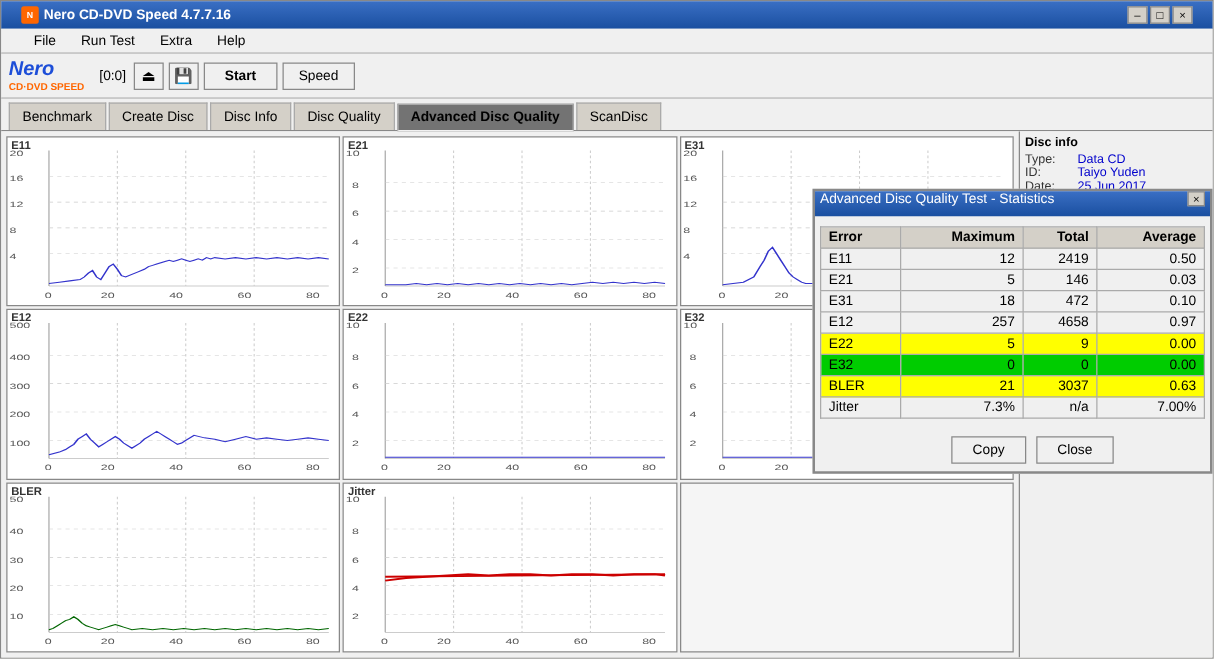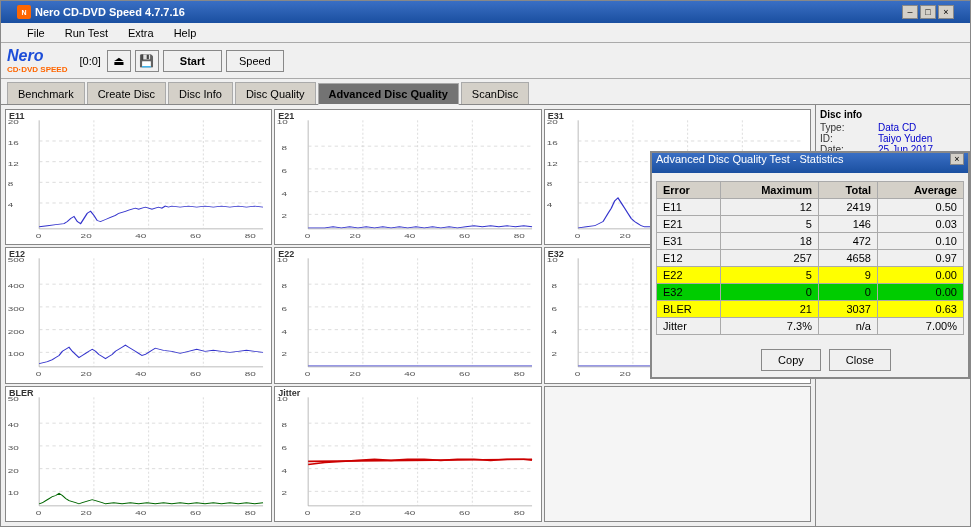--- a/index.html
+++ b/index.html
@@ -46,21 +46,21 @@
     
     
     .chart-inner { position: absolute; top: 0; left: 0; right: 0; bottom: 0; }
     .chart-inner svg { width: 100%; height: 100%; }
     
     
     .right-panel { width: 155px; background: #f0f0f0; border-left: 1px solid #888; padding: 4px; display: flex; flex-direction: column; gap: 4px; }
     
     .disc-info-section { font-size: 10px; }
     .disc-info-title { font-weight: bold; margin-bottom: 2px; }
-    .info-row { display: flex; gap: 20px; }
+    .info-row { display: flex; gap: 4px; }
     .info-key { color: #333; min-width: 38px; }
     .info-val { color: #0000cc; }
     .info-val.normal { color: #333; }
     
     .settings-section { font-size: 10px; }
     .settings-title { font-weight: bold; margin-bottom: 2px; }
     .speed-row { display: flex; align-items: center; gap: 3px; }
     .speed-select { height: 20px; font-size: 10px; border: 1px solid #888; background: white; width: 80px; }
     .refresh-btn { width: 20px; height: 20px; border: 1px solid #888; background: #f0f0f0; font-size: 10px; cursor: pointer; }
     

